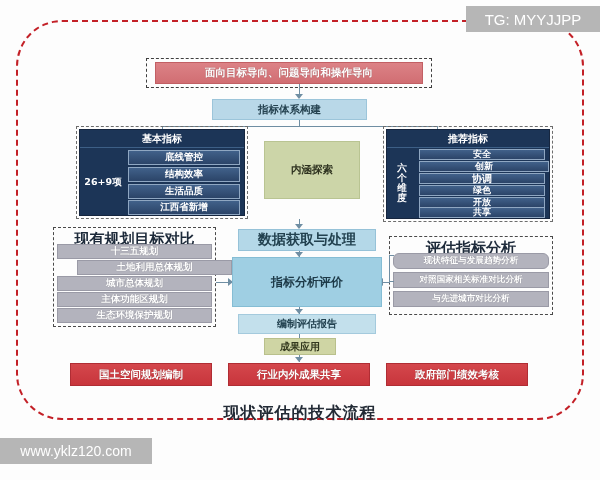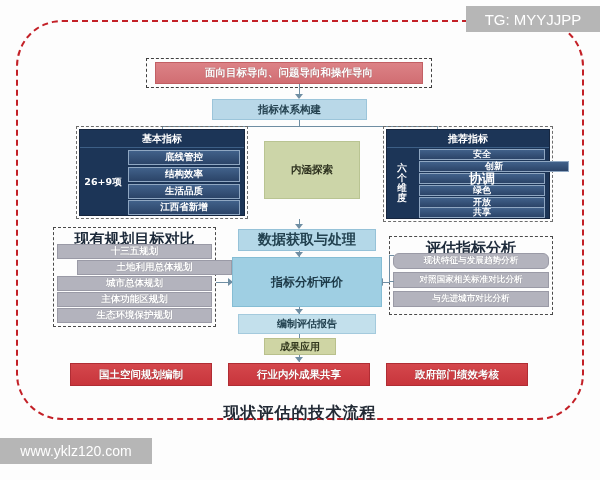--- a/index.html
+++ b/index.html
@@ -223,22 +223,22 @@
     <div class="panel-head">推荐指标</div>
 
     <div class="side-tag" style="left:3px;top:20px;width:24px;height:66px;flex-direction:column;justify-content:center;">
         <span style="line-height: 1.05;">六</span>
         <span style="line-height: 1.05;">个</span>
         <span style="line-height: 1.05;">维</span>
         <span style="line-height: 1.05;">度</span>
       </div>
 
     <div class="chip" style="left:32px;top:19px;width:126px;height:11px;font-size:9px;">安全</div>
-    <div class="chip" style="left:32px;top:31px;width:150px;height:11px;font-size:9px;">创新</div>
-    <div class="chip" style="left:32px;top:43px;width:126px;height:11px;font-size:13px;">协调</div>
+    <div class="chip" style="left:32px;top:31px;width:130px;height:11px;font-size:9px;">创新</div>
+    <div class="chip" style="left:32px;top:43px;width:126px;height:11px;font-size:10px;">协调</div>
     <div class="chip" style="left:32px;top:55px;width:126px;height:11px;font-size:9px;">绿色</div>
     <div class="chip" style="left:32px;top:67px;width:126px;height:11px;font-size:9px;">开放</div>
     <div class="chip" style="left:32px;top:77px;width:126px;height:11px;font-size:9px;">共享</div>
   </div>
 
   <div class="box green-core">内涵探索</div>
 
   <div class="ln vln" style="left:299px;top:219px;height:9px;"></div>
   <div class="arrow-d" style="left:295px;top:224px;"></div>
 

